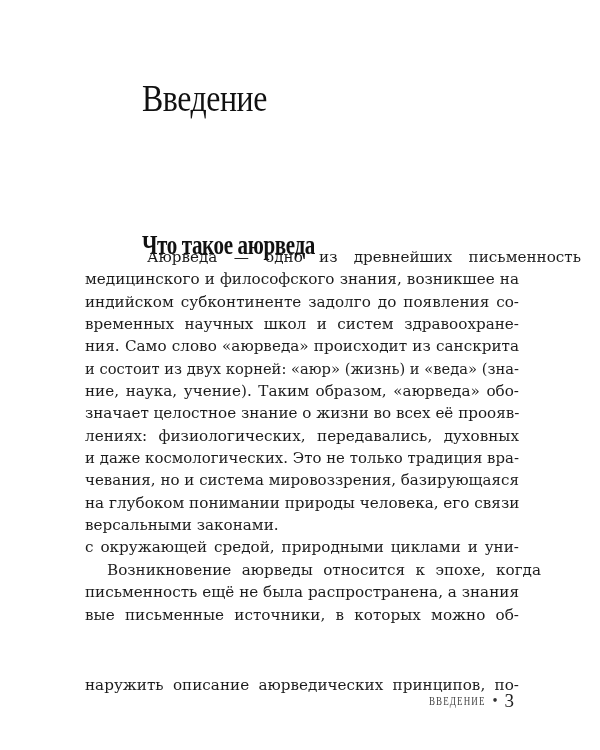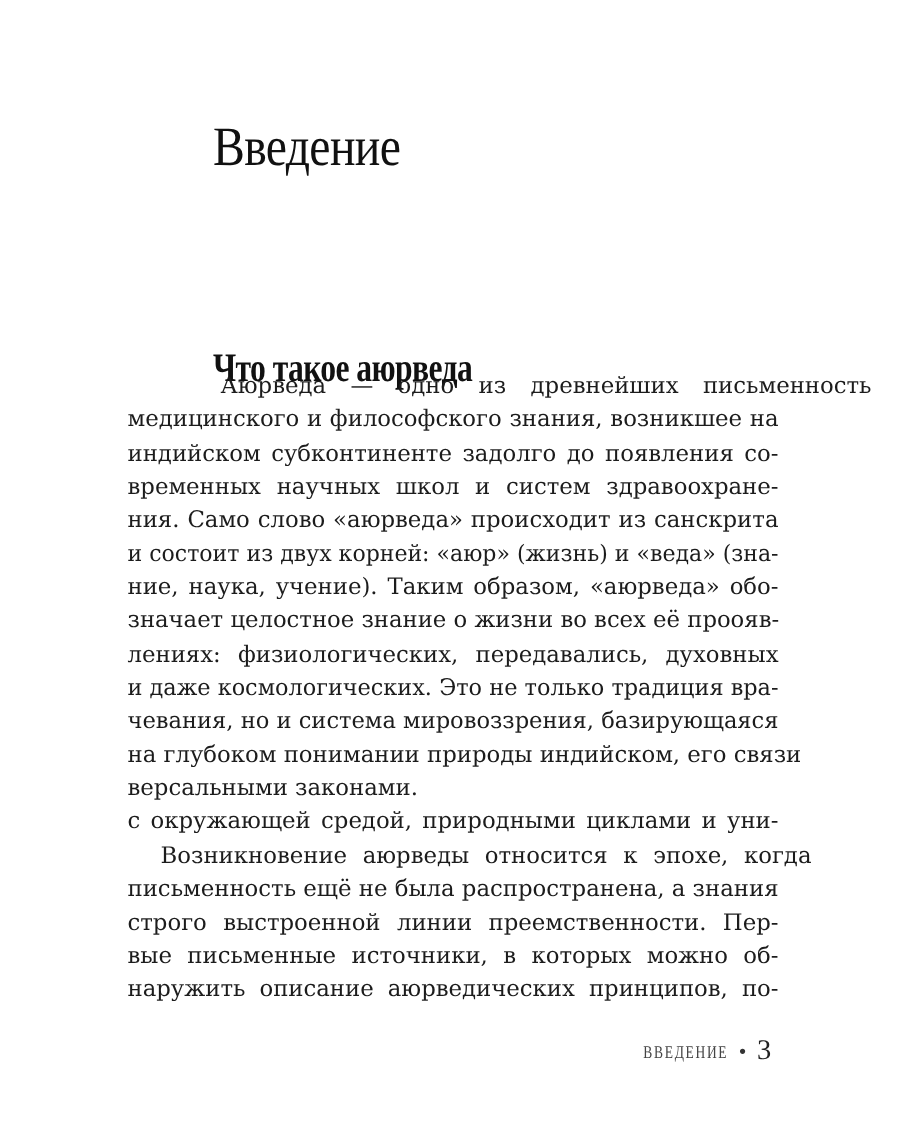--- a/index.html
+++ b/index.html
@@ -55,30 +55,29 @@
     <span class="line" style="width: 434px; display: block;">медицинского и философского знания, возникшее на</span>
     <span class="line" style="width: 434px; display: block;">индийском субконтиненте задолго до появления со-</span>
     <span class="line" style="width: 434px; display: block;">временных научных школ и систем здравоохране-</span>
     <span class="line" style="width: 434px; display: block;">ния. Само слово «аюрведа» происходит из санскрита</span>
     <span class="line" style="width: 449px; display: block; transform: scaleX(0.966592);">и состоит из двух корней: «аюр» (жизнь) и «веда» (зна-</span>
     <span class="line" style="width: 434px; display: block;">ние, наука, учение). Таким образом, «аюрведа» обо-</span>
     <span class="line" style="width: 435px; display: block; transform: scaleX(0.997701);">значает целостное знание о жизни во всех её проояв-</span>
     <span class="line" style="width: 434px; display: block;">лениях: физиологических, передавались, духовных</span>
     <span class="line" style="width: 442px; display: block; transform: scaleX(0.9819);">и даже космологических. Это не только традиция вра-</span>
     <span class="line" style="width: 438px; display: block; transform: scaleX(0.990868);">чевания, но и система мировоззрения, базирующаяся</span>
-    <span class="line" style="width: 434px; display: block;">на глубоком понимании природы индийском, его связи</span>
+    <span class="line" style="width: 434px; display: block;">на глубоком понимании природы человека, его связи</span>
     <span class="line last" style="width: auto; display: block;">версальными законами.</span>
     <span class="line" style="width: 434px; display: block;">с окружающей средой, природными циклами и уни-</span>
   </div>
   <div>
     <span class="line indent2" style="width: 434px; display: block;">Возникновение аюрведы относится к эпохе, когда</span>
     <span class="line" style="width: 434px; display: block;">письменность ещё не была распространена, а знания</span>
-    <span class="line" style="width: 434px; display: block;">строго выстроенной линии преемственности. Пер-</span>
     <span class="line" style="width: 434px; display: block;">вые письменные источники, в которых можно об-</span>
-    <span class="line" style="width: 434px; display: block;">наружить описание аюрведических принципов, по-</span>
+    <span class="line" style="width: 434px; display: block; margin-top: 48px;">наружить описание аюрведических принципов, по-</span>
   </div>
 </div>
 
 <div class="footer">
   <span class="running-head">Введение</span>
   <span class="bullet">•</span>
   <span class="page-number">3</span>
 </div>
 
 </body></html>

